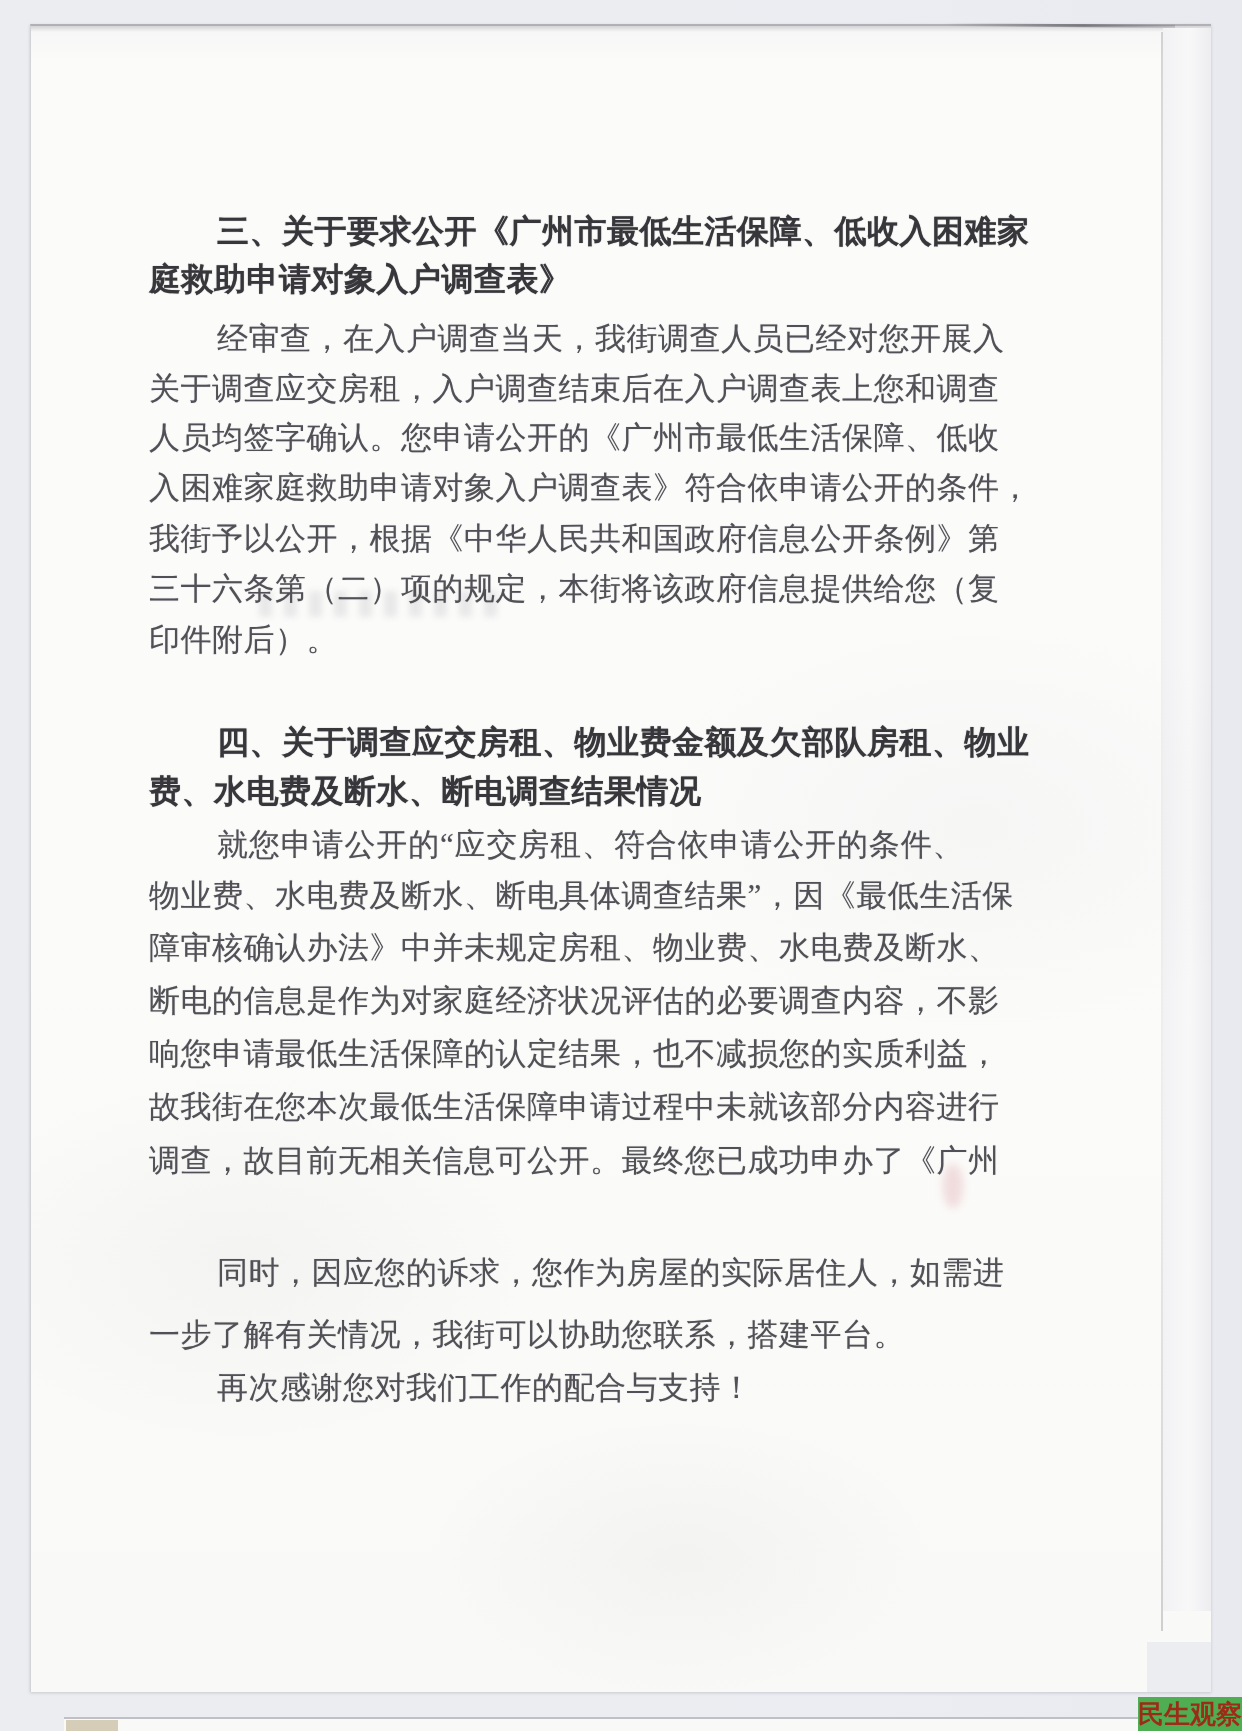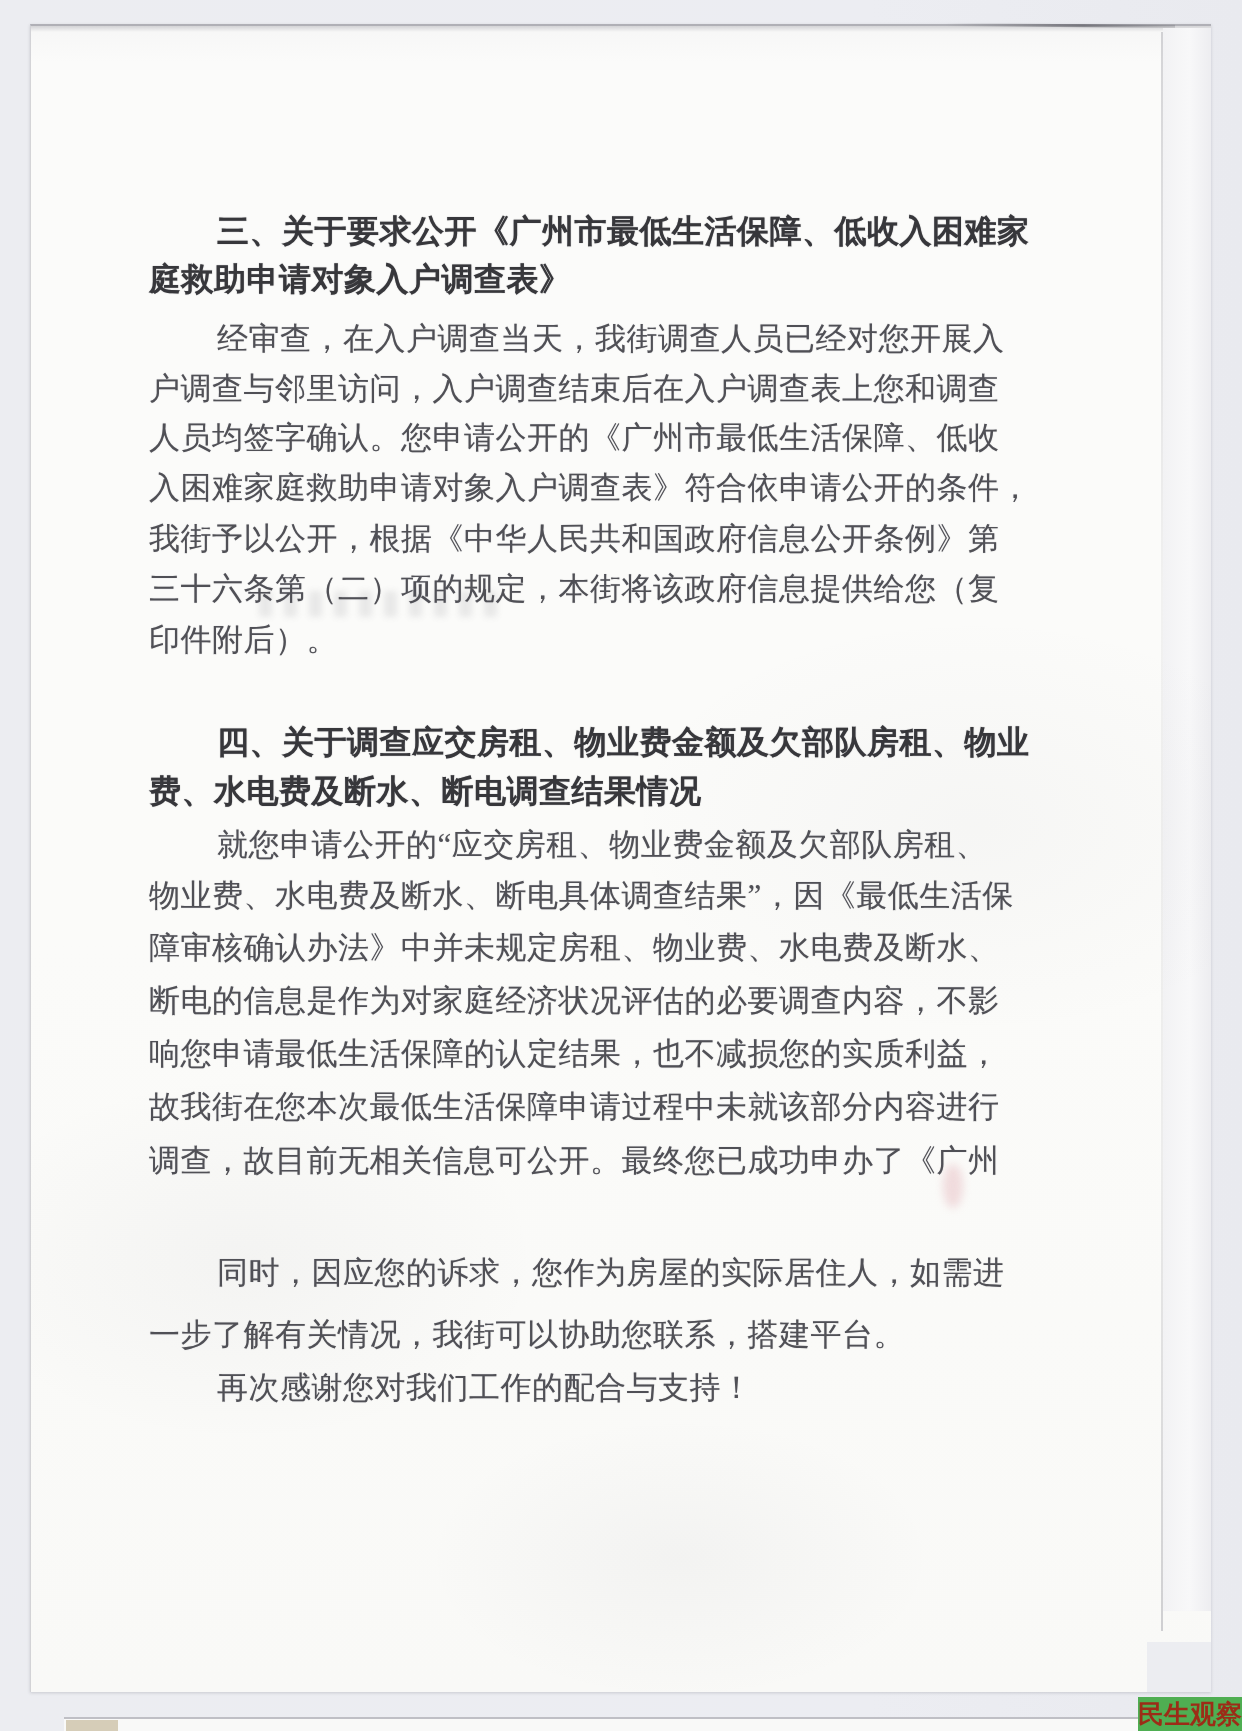--- a/index.html
+++ b/index.html
@@ -90,31 +90,31 @@
   <div class="fold-line"></div>
   <div class="edge-strip"></div>
   <div class="paper-mottle"></div>
   <div class="ghost-smudge"></div>
   <div class="pink-speck"></div>
 
   <div class="tl hd ind" style="top:180px">三、关于要求公开《广州市最低生活保障、低收入困难家</div>
   <div class="tl hd endl" style="top:228px">庭救助申请对象入户调查表》</div>
 
   <div class="tl ind" style="top:288px">经审查，在入户调查当天，我街调查人员已经对您开展入</div>
-  <div class="tl" style="top:338px">户调查与邻里访问，入户调查结束后在入户调查表上您和调查</div>
+  <div class="tl" style="top:338px">关于调查应交房租，入户调查结束后在入户调查表上您和调查</div>
   <div class="tl" style="top:387px">人员均签字确认。您申请公开的《广州市最低生活保障、低收</div>
   <div class="tl" style="top:437px">入困难家庭救助申请对象入户调查表》符合依申请公开的条件，</div>
   <div class="tl" style="top:488px">我街予以公开，根据《中华人民共和国政府信息公开条例》第</div>
   <div class="tl" style="top:538px">三十六条第（二）项的规定，本街将该政府信息提供给您（复</div>
   <div class="tl endl" style="top:589px">印件附后）。</div>
 
   <div class="tl hd ind" style="top:691px">四、关于调查应交房租、物业费金额及欠部队房租、物业</div>
   <div class="tl hd endl" style="top:740px">费、水电费及断水、断电调查结果情况</div>
 
-  <div class="tl ind" style="top:794px">就您申请公开的“应交房租、物业费金额及欠部队房租、</div>
+  <div class="tl ind" style="top:794px">就您申请公开的“应交房租、符合依申请公开的条件、</div>
   <div class="tl" style="top:845px">物业费、水电费及断水、断电具体调查结果”，因《最低生活保</div>
   <div class="tl" style="top:897px">障审核确认办法》中并未规定房租、物业费、水电费及断水、</div>
   <div class="tl" style="top:950px">断电的信息是作为对家庭经济状况评估的必要调查内容，不影</div>
   <div class="tl" style="top:1003px">响您申请最低生活保障的认定结果，也不减损您的实质利益，</div>
   <div class="tl" style="top:1056px">故我街在您本次最低生活保障申请过程中未就该部分内容进行</div>
   <div class="tl" style="top:1110px">调查，故目前无相关信息可公开。最终您已成功申办了《广州</div>
 
   <div class="tl ind" style="top:1222px">同时，因应您的诉求，您作为房屋的实际居住人，如需进</div>
   <div class="tl endl" style="top:1284px">一步了解有关情况，我街可以协助您联系，搭建平台。</div>
 

